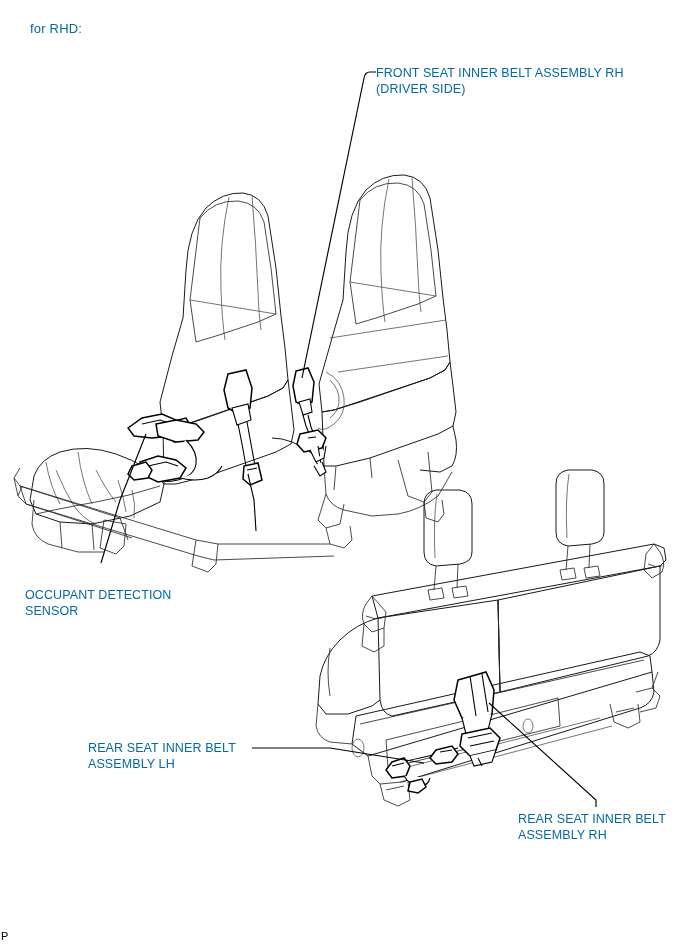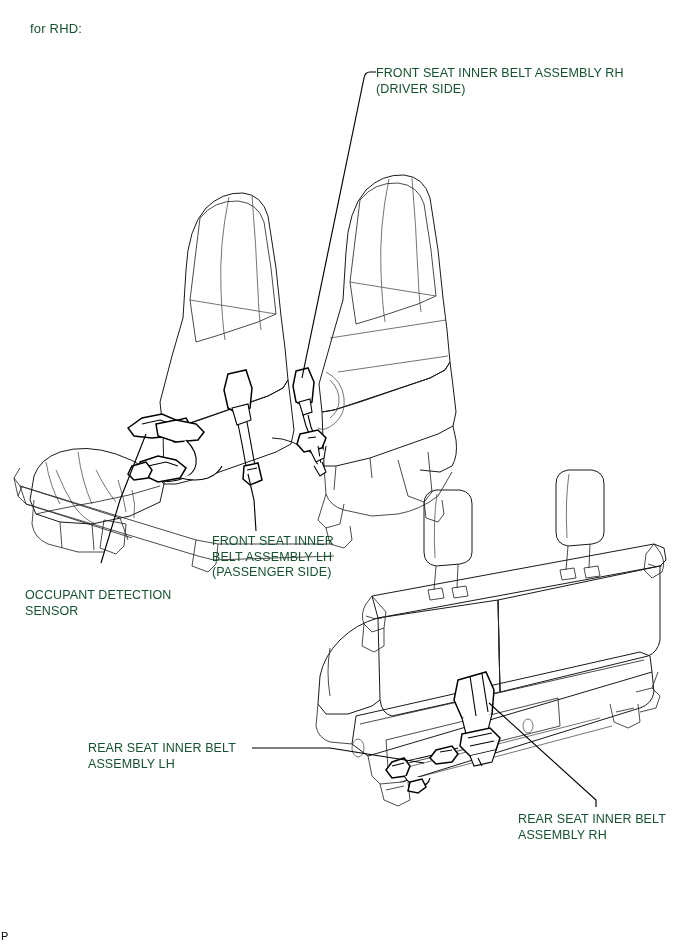--- a/index.html
+++ b/index.html
@@ -24,21 +24,21 @@
     left: 0;
     top: 0;
     width: 690px;
     height: 952px;
   }
   .lbl {
     position: absolute;
     font-family: "Liberation Sans", sans-serif;
     font-size: 12.5px;
     line-height: 15.5px;
-    color: #14532d;
+    color: #0369a1;
     white-space: pre;
     letter-spacing: 0.1px;
   }
   #title-rhd {
     left: 30px;
     top: 21px;
     font-size: 13px;
     letter-spacing: 0.2px;
   }
   #lbl-front-rh {
@@ -307,23 +307,20 @@
       <path class="ln-lead" d="M596 807 L596 800 L489 703"></path>
     </g>
 
   </svg>
 
   <div class="lbl" id="title-rhd">for RHD:</div>
 
   <div class="lbl" id="lbl-front-rh">FRONT SEAT INNER BELT ASSEMBLY RH
 (DRIVER SIDE)</div>
 
-  <div class="lbl" id="lbl-front-lh">FRONT SEAT INNER
-BELT ASSEMBLY LH
-(PASSENGER SIDE)</div>
 
   <div class="lbl" id="lbl-occupant">OCCUPANT DETECTION
 SENSOR</div>
 
   <div class="lbl" id="lbl-rear-lh">REAR SEAT INNER BELT
 ASSEMBLY LH</div>
 
   <div class="lbl" id="lbl-rear-rh">REAR SEAT INNER BELT
 ASSEMBLY RH</div>
 

